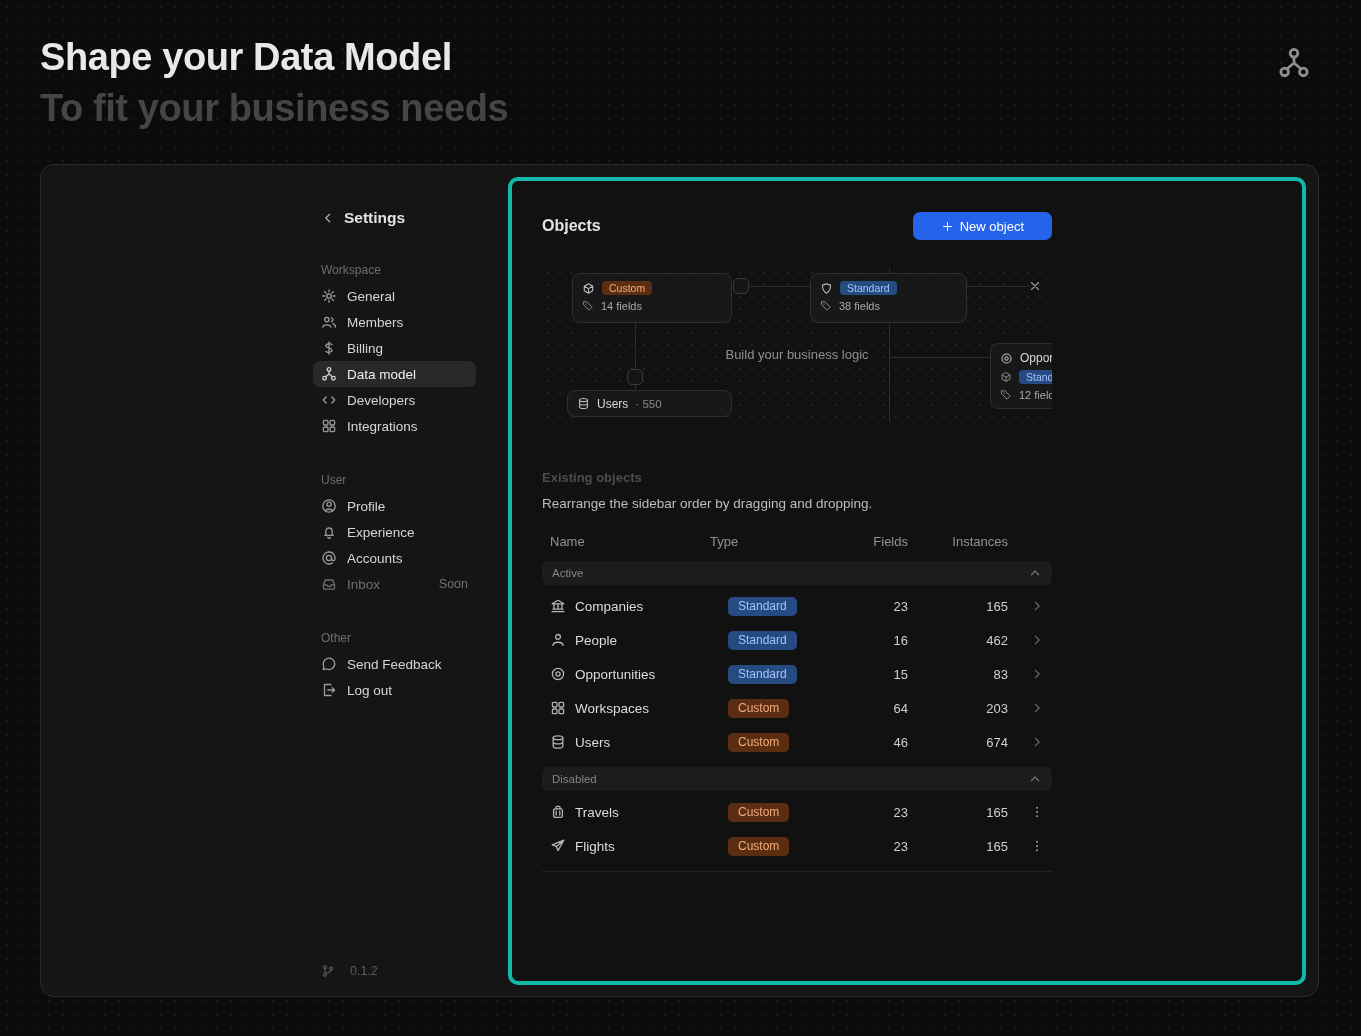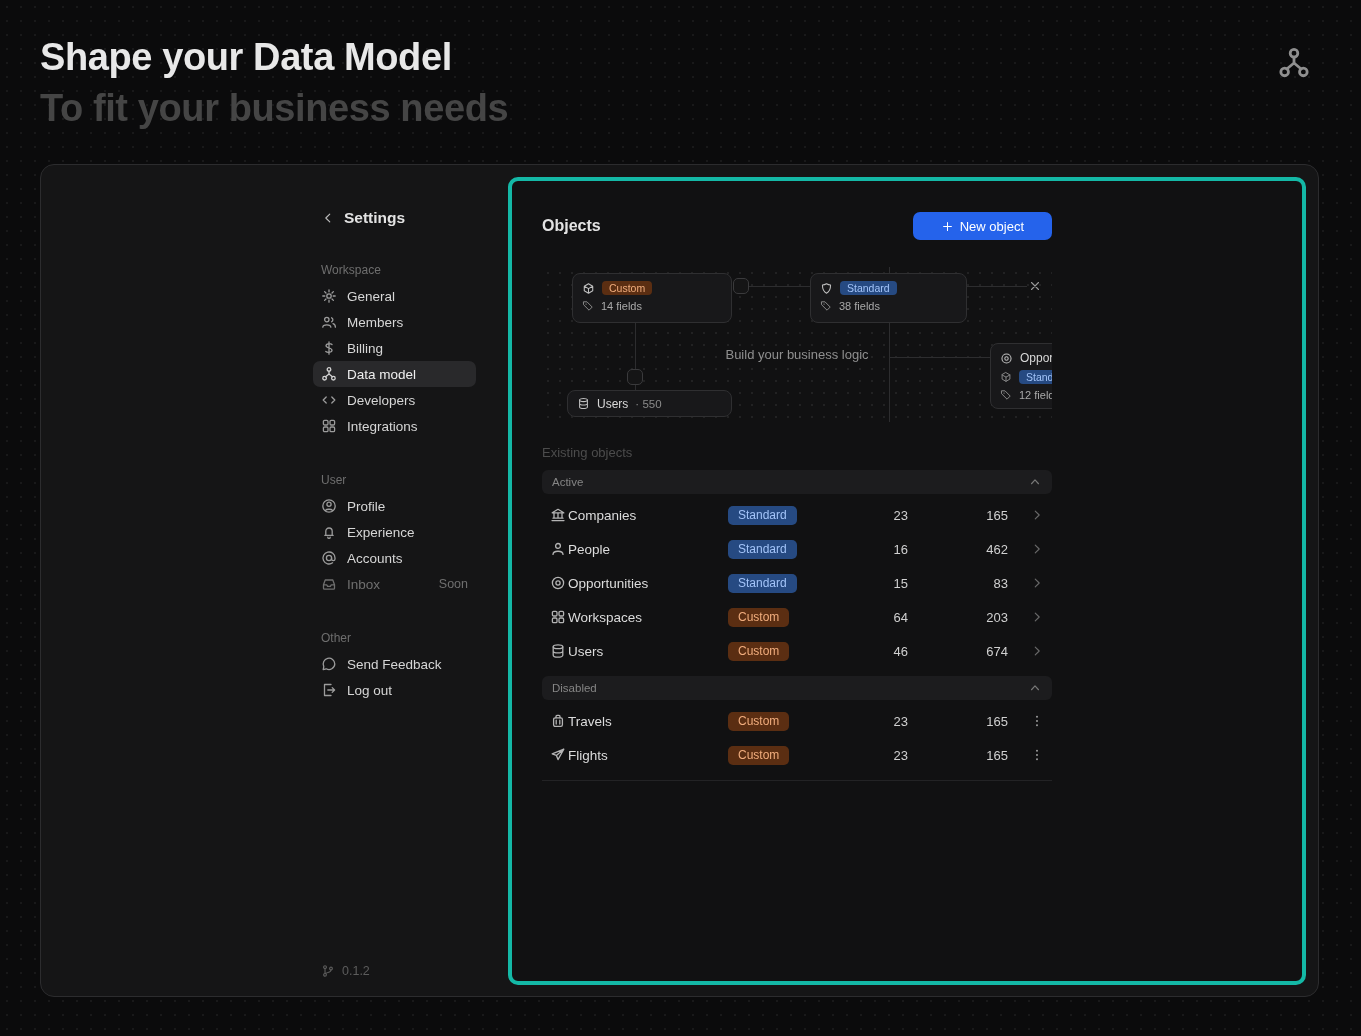--- a/index.html
+++ b/index.html
@@ -28,21 +28,21 @@
   .settings-header .icon { color:#bdbdbd; }
   .sec-label { margin:34px 0 6px 8px; font-size:12px; color:#6e6e6e; font-weight:500; height:14px; }
   .side-item { display:flex; align-items:center; gap:10px; height:26px; padding:0 8px;
     border-radius:7px; color:#d6d6d6; font-size:13.5px; cursor:pointer; }
   .side-item .icon { color:#9c9c9c; }
   .side-item.active { background:#29292b; color:#efefef; }
   .side-item.active .icon { color:#d2d2d2; }
   .side-item.dim, .side-item.dim .icon { color:#6f6f6f; }
   .side-item .lbl { flex:1; }
   .soon { font-size:12.5px; color:#6f6f6f; }
-  .version { position:absolute; left:8px; bottom:18px; display:flex; gap:7px;
+  .version { position:absolute; left:8px; bottom:18px; display:flex; gap:15px;
     color:#5c5c5c; font-size:12.5px; }
   .version .icon { color:#5c5c5c; }
   
   .panel { position:absolute; left:467px; top:12px; width:798px; height:808px;
     background:#111112; border:4px solid #14b8a6; border-radius:10px; overflow:hidden; }
   .panel-inner { padding:30px 0 0 30px; width:540px; }
   .obj-header { width:510px; display:flex; justify-content:space-between; align-items:center; height:30px; }
   .obj-title { font-size:16px; font-weight:600; color:#e3e3e3; }
   .btn-primary { display:flex; align-items:center; gap:6px; height:28px; padding:0 28px;
     background:#2563eb; color:#ffffff; font-size:13px; font-weight:500; border:none;
@@ -68,36 +68,36 @@
     color:#9a9a9a; cursor:pointer; }
   .canvas-caption { position:absolute; left:50%; top:80px; transform:translateX(-50%);
     white-space:nowrap; font-size:13px; color:#8f8f8f; font-weight:500; }
   
   .badge { display:inline-block; font-size:12px; font-weight:500; padding:2.5px 10px; border-radius:5px; }
   .badge.sm { font-size:10.5px; padding:1px 7px; border-radius:4px; }
   .b-standard { background:#264a82; color:#a3c4f9; }
   .b-remote { background:#1f6b43; color:#dcf4e8; }
   .b-custom { background:#5b2e12; color:#f1ad7d; }
   
-  .existing-heading { margin-top:23px; font-size:13px; font-weight:400; color:#4c4c4c; }
+  .existing-heading { margin-top:48px; font-size:13px; font-weight:700; color:#4c4c4c; }
   .existing-sub { margin-top:11px; font-size:13.5px; color:#bdbdbd; }
   .thead { margin-top:20px; height:20px; }
   .thead, .trow { width:510px; display:grid; grid-template-columns:160px 124px 74px 100px 44px;
     align-items:center; padding-left:8px; }
   .thead span { font-size:13px; color:#929292; }
   .th-fields, .th-inst { text-align:right; }
   .group-bar { width:510px; height:24px; background:#1c1c1e; border-radius:6px;
     display:flex; justify-content:space-between; align-items:center; padding:0 10px;
     cursor:pointer; }
   .group-bar.first { margin-top:10px; }
   .group-bar { margin-top:8px; margin-bottom:4px; }
   .group-label { font-size:11.5px; color:#858585; font-weight:500; }
   .group-chev { color:#787878; }
   .trow { height:34px; padding-left:8px; }
-  .c-name { display:flex; align-items:center; gap:2px; }
+  .c-name { display:flex; align-items:center; gap:9px; }
   .row-icon { color:#b4b4b4; }
   .row-name { font-size:13.5px; color:#dcdcdc; }
   .c-type { padding-left:18px; }
   .c-fields, .c-inst { text-align:right; font-size:13px; color:#d0d0d0; }
   .c-act { display:flex; justify-content:flex-end; padding-right:8px; }
   .row-action { color:#6a6a6a; cursor:pointer; }
   .row-action.menu { color:#a0a0a0; }
   .table-end { width:510px; border-top:1px solid #232325; margin-top:8px; }
   
   .icon { display:inline-flex; align-items:center; justify-content:center; flex:none; }
@@ -402,21 +402,29 @@
 
           <span class="canvas-close icon">
               <svg viewBox="0 0 16 16" fill="none" stroke="currentColor" stroke-width="1.3" stroke-linecap="round" stroke-linejoin="round">
                 <path d="M4 4 L12 12 M12 4 L4 12"></path>
               </svg>
             </span>
           <div class="canvas-caption">Build your business logic</div>
         </div>
 
         <div class="existing-heading">Existing objects</div>
-
+        <div class="existing-sub">Rearrange the sidebar order by dragging and dropping.</div>
+
+        <div class="thead">
+          <span class="th-name">Name</span>
+          <span class="th-type">Type</span>
+          <span class="th-fields">Fields</span>
+          <span class="th-inst">Instances</span>
+          <span></span>
+        </div>
 
         <div>
   <div class="tgroup">
     <div class="group-bar first">
       <span class="group-label">Active</span>
       <span class="icon s14 group-chev">
                   <svg viewBox="0 0 16 16" fill="none" stroke="currentColor" stroke-width="1.3" stroke-linecap="round" stroke-linejoin="round">
                     <path d="M4 10 L8 5.5 L12 10"></path>
                   </svg>
                 </span>

